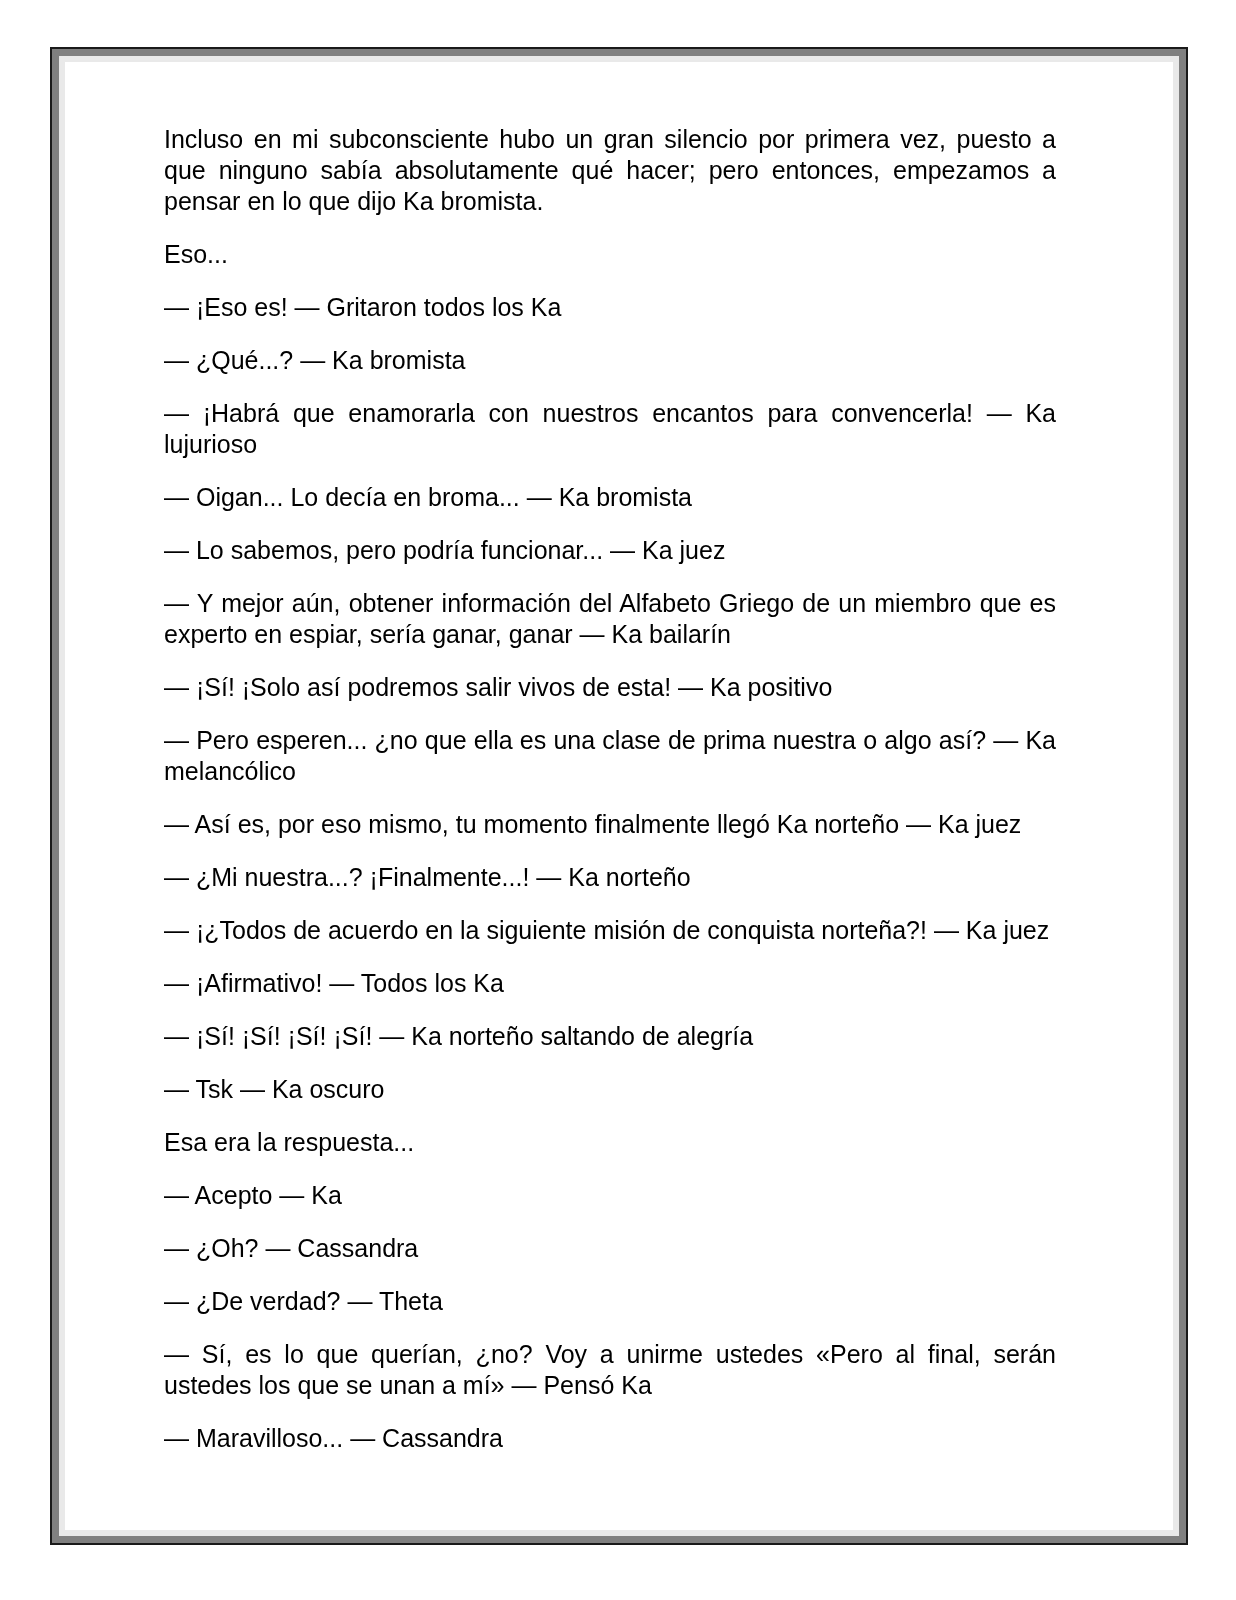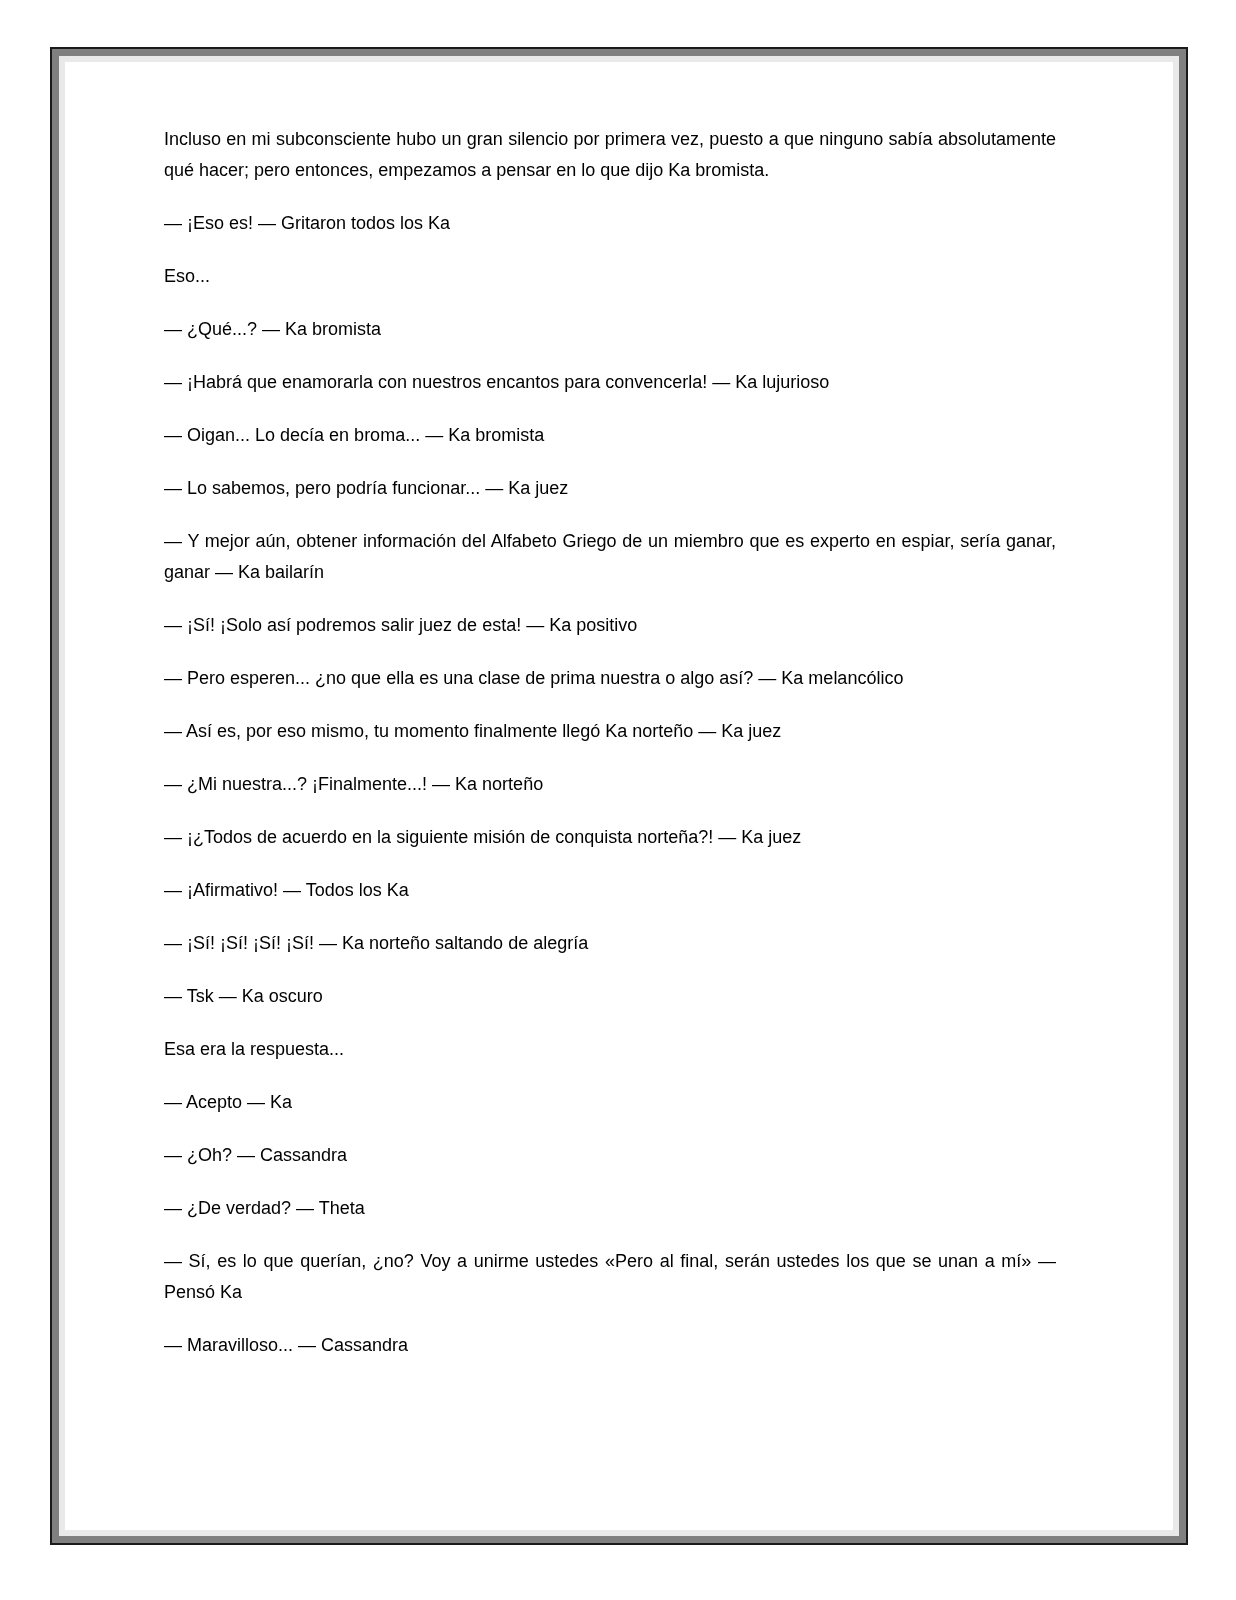--- a/index.html
+++ b/index.html
@@ -46,49 +46,49 @@
   #doc-body {
     position: absolute;
     left: 99px;          
     top: 62px;
     width: 892px;        
     box-sizing: border-box;
   }
 
   p.para {
     margin: 0 0 22px 0;
-    font-size: 18px;
+    font-size: 25px;
     line-height: 31px;
     color: #000000;
     text-align: justify;
     text-justify: inter-word;
     -webkit-hyphens: none;
     hyphens: none;
   }
   p.para:last-child {
     margin-bottom: 0;
   }
 </style>
 </head>
 <body>
 
 <div id="page-frame">
   <div id="frame-mid">
     <div id="frame-inner">
 
       <div id="doc-body">
         <p class="para">Incluso en mi subconsciente hubo un gran silencio por primera vez, puesto a que ninguno sabía absolutamente qué hacer; pero entonces, empezamos a pensar en lo que dijo Ka bromista.</p>
+        <p class="para">Eso...</p>
         <p class="para">— ¡Eso es! — Gritaron todos los Ka</p>
-        <p class="para">Eso...</p>
         <p class="para">— ¿Qué...? — Ka bromista</p>
         <p class="para">— ¡Habrá que enamorarla con nuestros encantos para convencerla! — Ka lujurioso</p>
         <p class="para">— Oigan... Lo decía en broma... — Ka bromista</p>
         <p class="para">— Lo sabemos, pero podría funcionar... — Ka juez</p>
         <p class="para">— Y mejor aún, obtener información del Alfabeto Griego de un miembro que es experto en espiar, sería ganar, ganar — Ka bailarín</p>
-        <p class="para">— ¡Sí! ¡Solo así podremos salir juez de esta! — Ka positivo</p>
+        <p class="para">— ¡Sí! ¡Solo así podremos salir vivos de esta! — Ka positivo</p>
         <p class="para">— Pero esperen... ¿no que ella es una clase de prima nuestra o algo así? — Ka melancólico</p>
         <p class="para">— Así es, por eso mismo, tu momento finalmente llegó Ka norteño — Ka juez</p>
         <p class="para">— ¿Mi nuestra...? ¡Finalmente...! — Ka norteño</p>
         <p class="para">— ¡¿Todos de acuerdo en la siguiente misión de conquista norteña?! — Ka juez</p>
         <p class="para">— ¡Afirmativo! — Todos los Ka</p>
         <p class="para">— ¡Sí! ¡Sí! ¡Sí! ¡Sí! — Ka norteño saltando de alegría</p>
         <p class="para">— Tsk — Ka oscuro</p>
         <p class="para">Esa era la respuesta...</p>
         <p class="para">— Acepto — Ka</p>
         <p class="para">— ¿Oh? — Cassandra</p>

